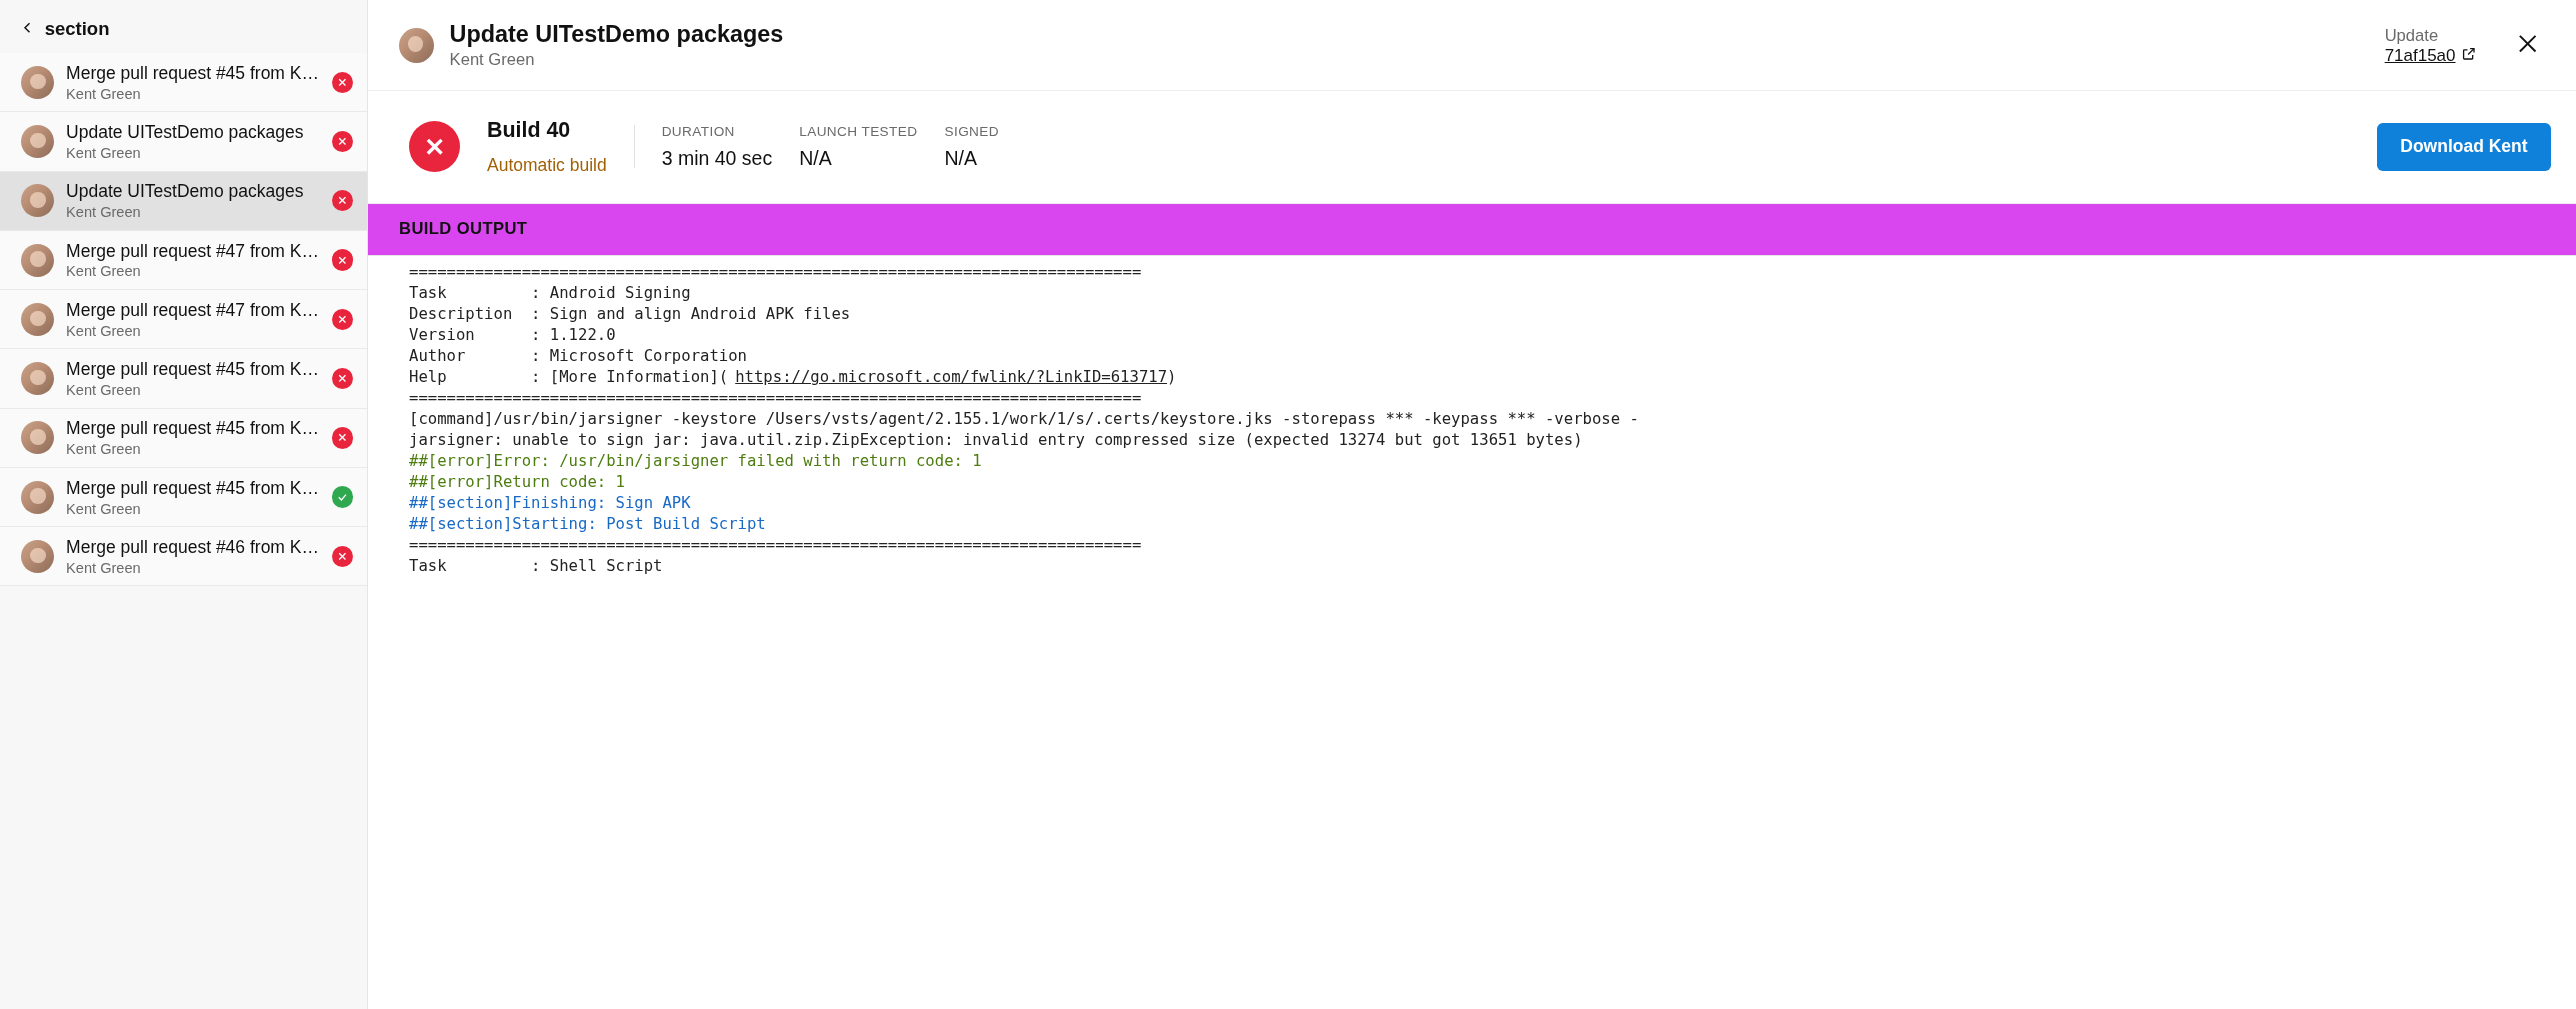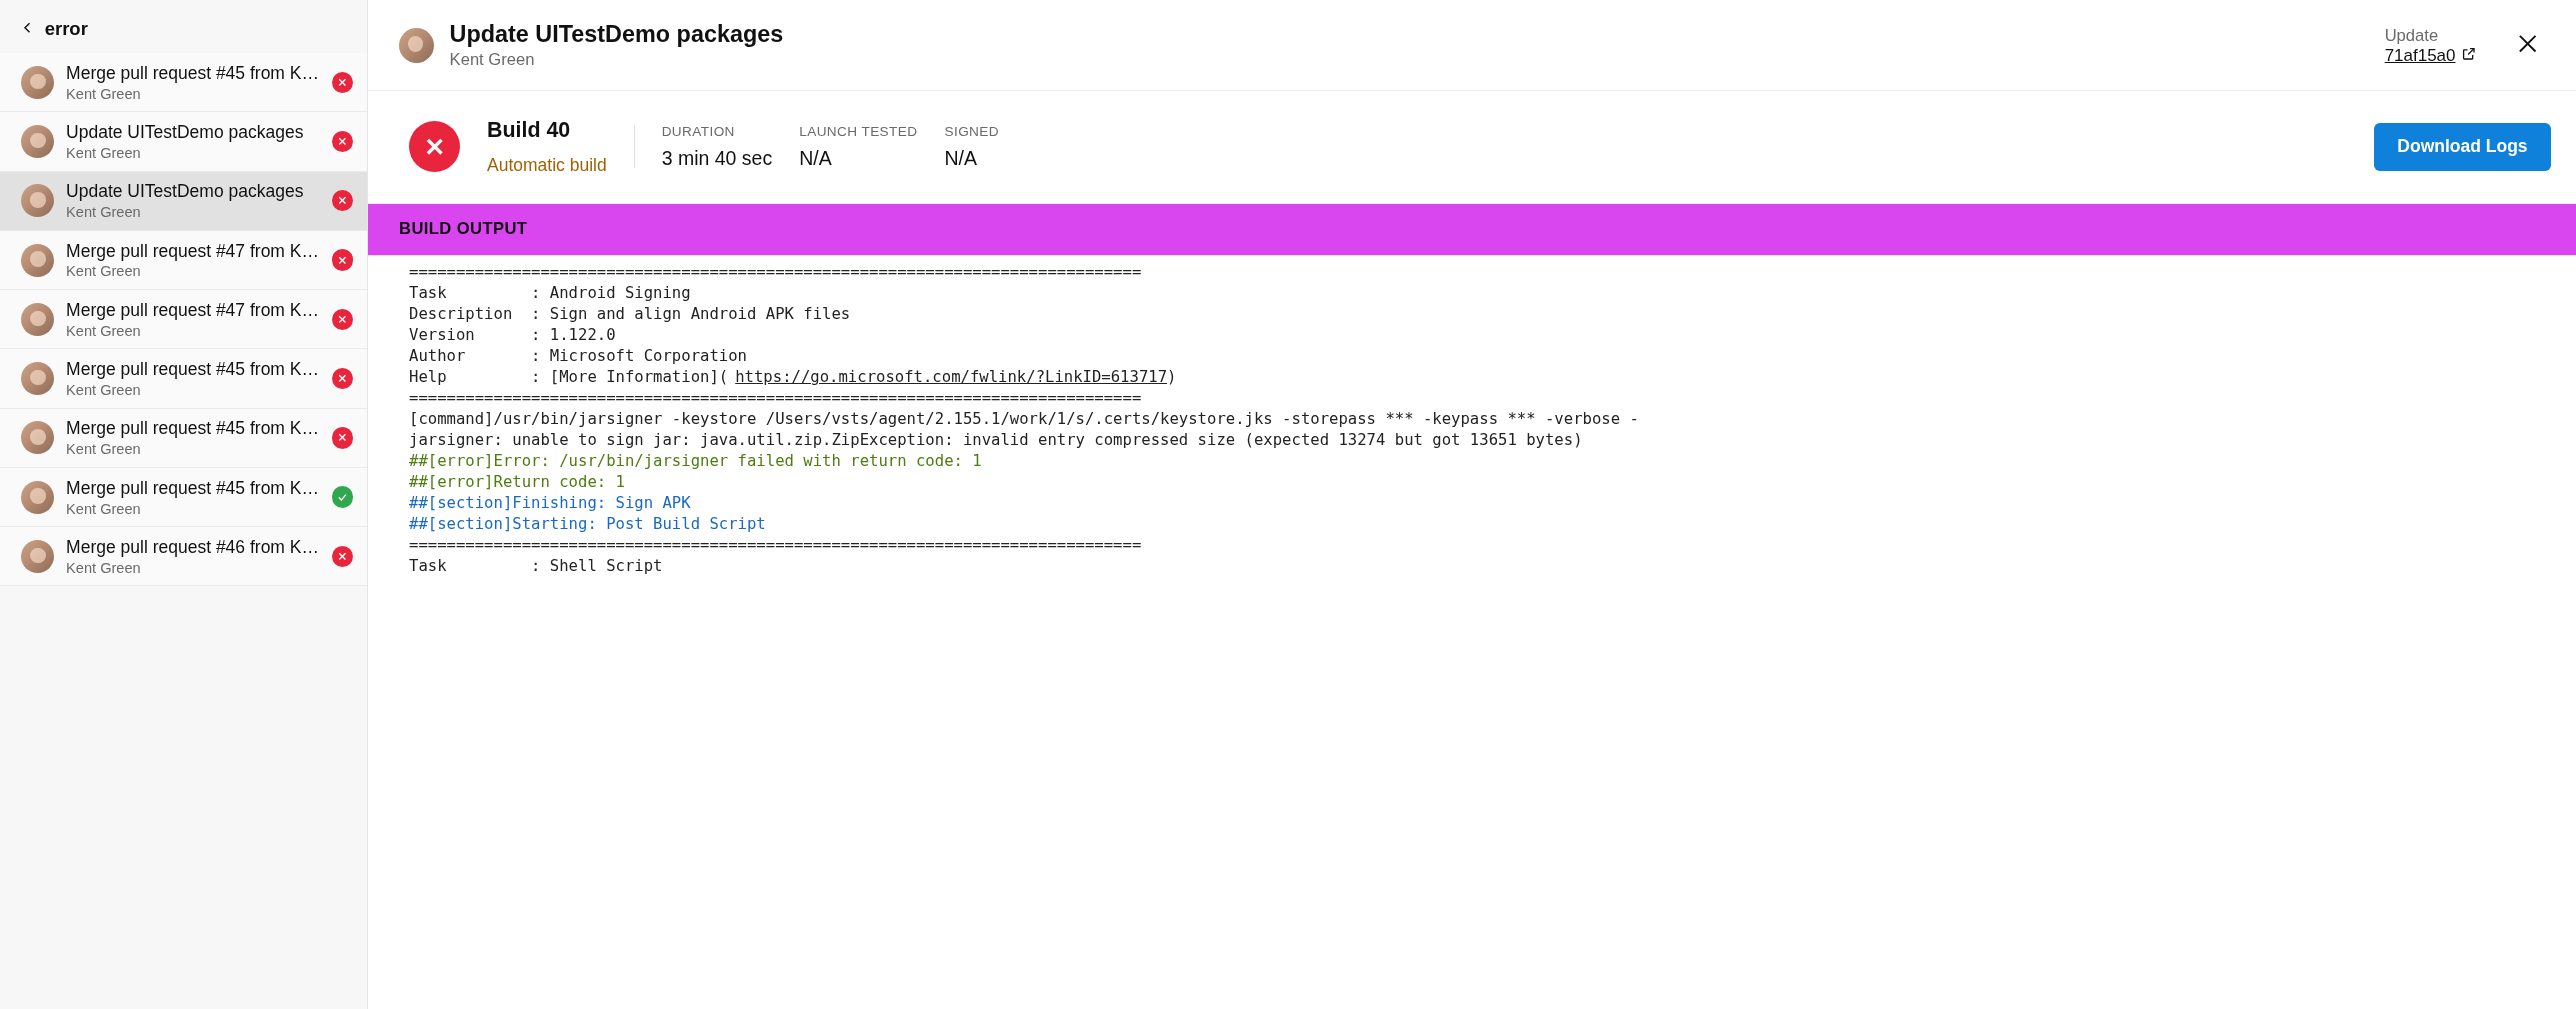--- a/index.html
+++ b/index.html
@@ -142,21 +142,21 @@
 <body>
 
 <div class="app">
   <aside class="sidebar">
     <div class="sidebar-header">
       <span>
         <svg viewBox="0 0 24 24" fill="none" stroke="#111" stroke-width="2.5">
             <polyline points="15 4 7 12 15 20"></polyline>
           </svg>
       </span>
-      <span>error</span>
+      <span>section</span>
     </div>
     <div class="commit-list" id="commit-list">
         <div class="commit-item">
           <div class="avatar"></div>
           <div class="commit-text">
             <div class="commit-title">Merge pull request #45 from Kin…</div>
             <div class="commit-author">Kent Green</div>
           </div>
           <div class="status-badge fail">
             <svg viewBox="0 0 24 24">
@@ -317,20 +317,20 @@
       </div>
       <div class="metric">
         <div class="metric-label">LAUNCH TESTED</div>
         <div class="metric-value">N/A</div>
       </div>
       <div class="metric">
         <div class="metric-label">SIGNED</div>
         <div class="metric-value">N/A</div>
       </div>
       <div class="spacer"></div>
-      <button class="download-btn">Download Logs</button>
+      <button class="download-btn">Download Kent</button>
     </div>
 
     <div class="build-output-header">BUILD OUTPUT</div>
     <div class="build-output" id="build-output"><div class="line">==============================================================================</div><div class="line">Task         : Android Signing</div><div class="line">Description  : Sign and align Android APK files</div><div class="line">Version      : 1.122.0</div><div class="line">Author       : Microsoft Corporation</div><div class="line">Help         : [More Information](<a>https://go.microsoft.com/fwlink/?LinkID=613717</a>)</div><div class="line">==============================================================================</div><div class="line">[command]/usr/bin/jarsigner -keystore /Users/vsts/agent/2.155.1/work/1/s/.certs/keystore.jks -storepass *** -keypass *** -verbose -</div><div class="line">jarsigner: unable to sign jar: java.util.zip.ZipException: invalid entry compressed size (expected 13274 but got 13651 bytes)</div><div class="line err">##[error]Error: /usr/bin/jarsigner failed with return code: 1</div><div class="line err">##[error]Return code: 1</div><div class="line sec">##[section]Finishing: Sign APK</div><div class="line sec">##[section]Starting: Post Build Script</div><div class="line">==============================================================================</div><div class="line">Task         : Shell Script</div></div>
   </main>
 </div>
 
 
 </body></html>

